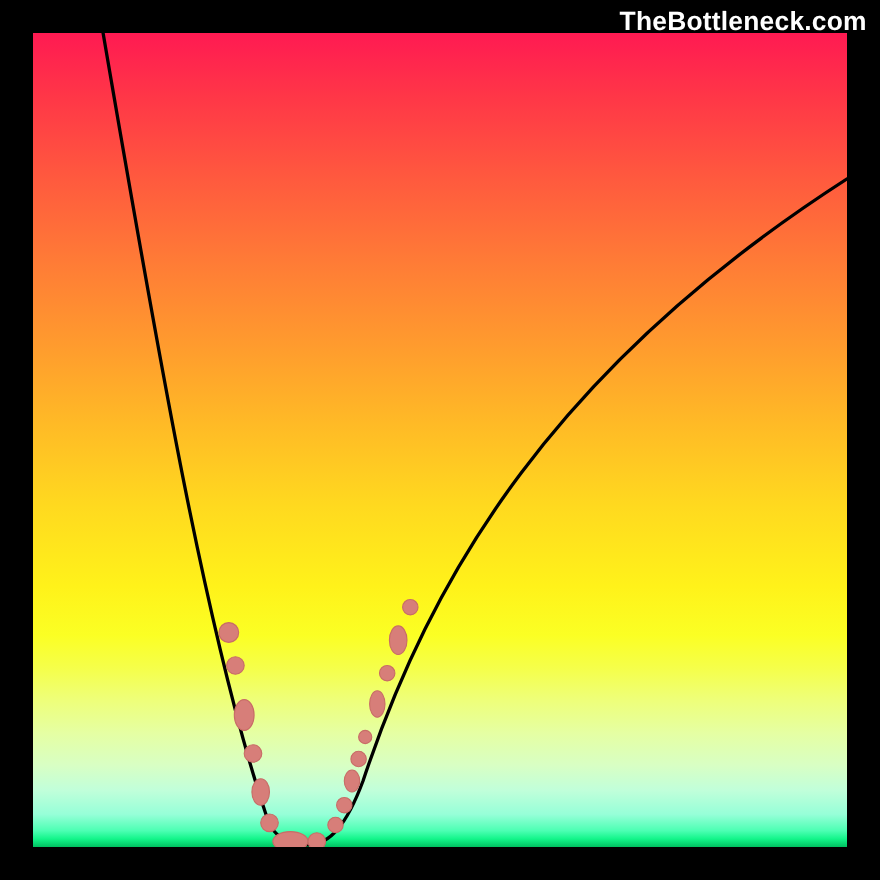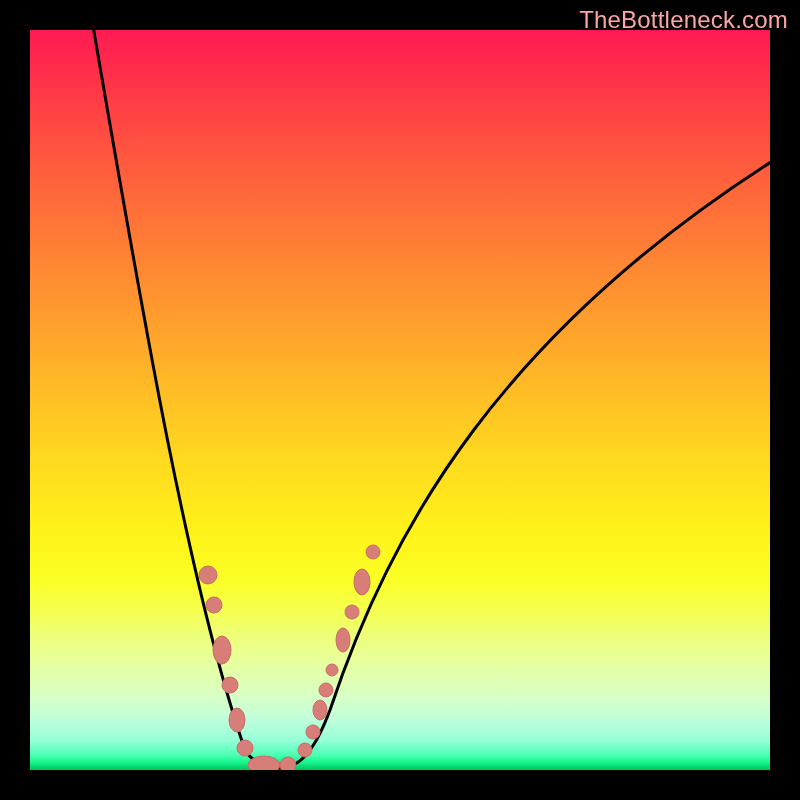--- a/index.html
+++ b/index.html
@@ -41,23 +41,23 @@
       #96ffd8 96%,
       #4cffb3 98%,
       #13f58a 99%,
       #00c060 100%
     );
   }
   .watermark {
     position: absolute;
     top: 6px;
     right: 12px;
-    color: #fca5a5;
+    color: #ffffff;
     font-size: 24px;
-    font-weight: 400;
+    font-weight: 700;
     letter-spacing: 0.2px;
     user-select: none;
   }
   svg.curves {
     position: absolute;
     inset: 0;
   }
 </style>
 </head>
 <body>

